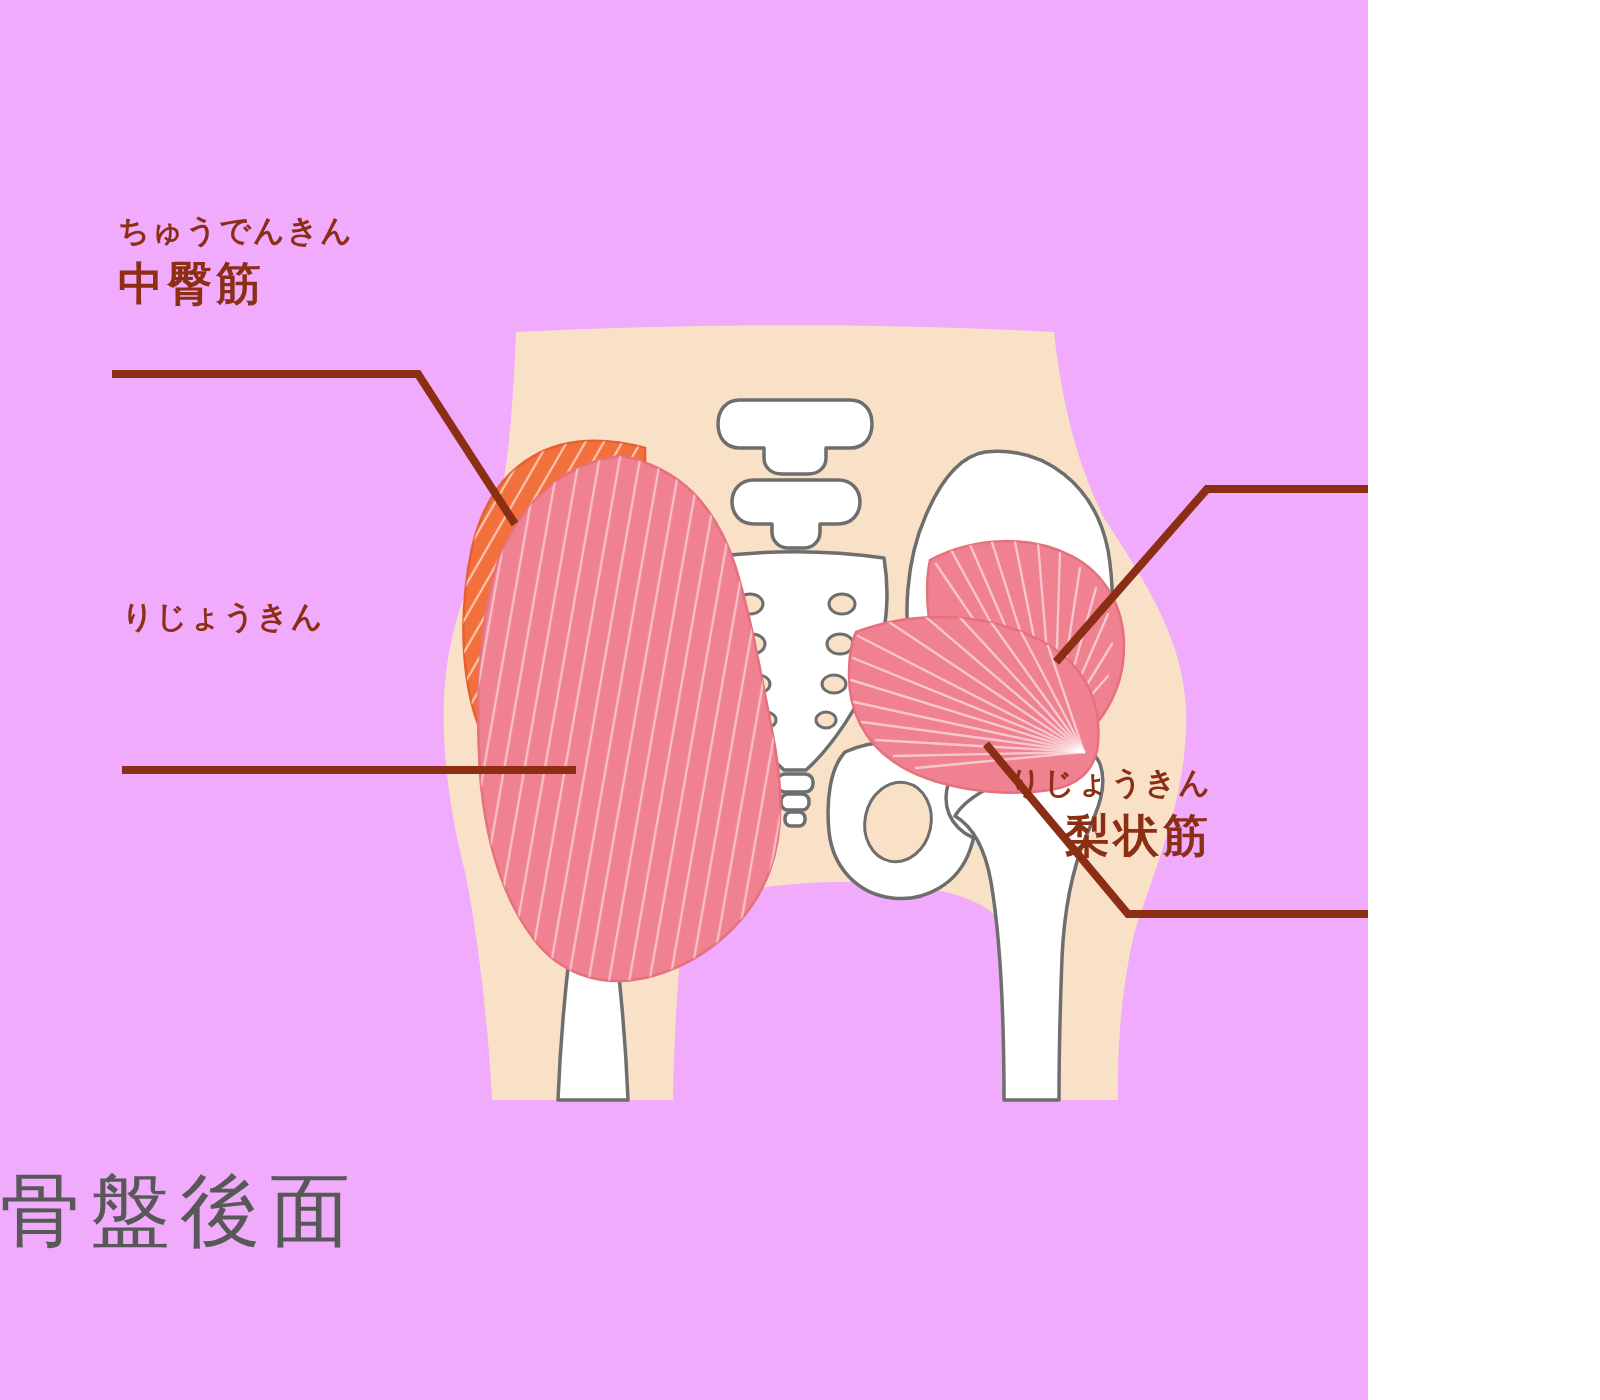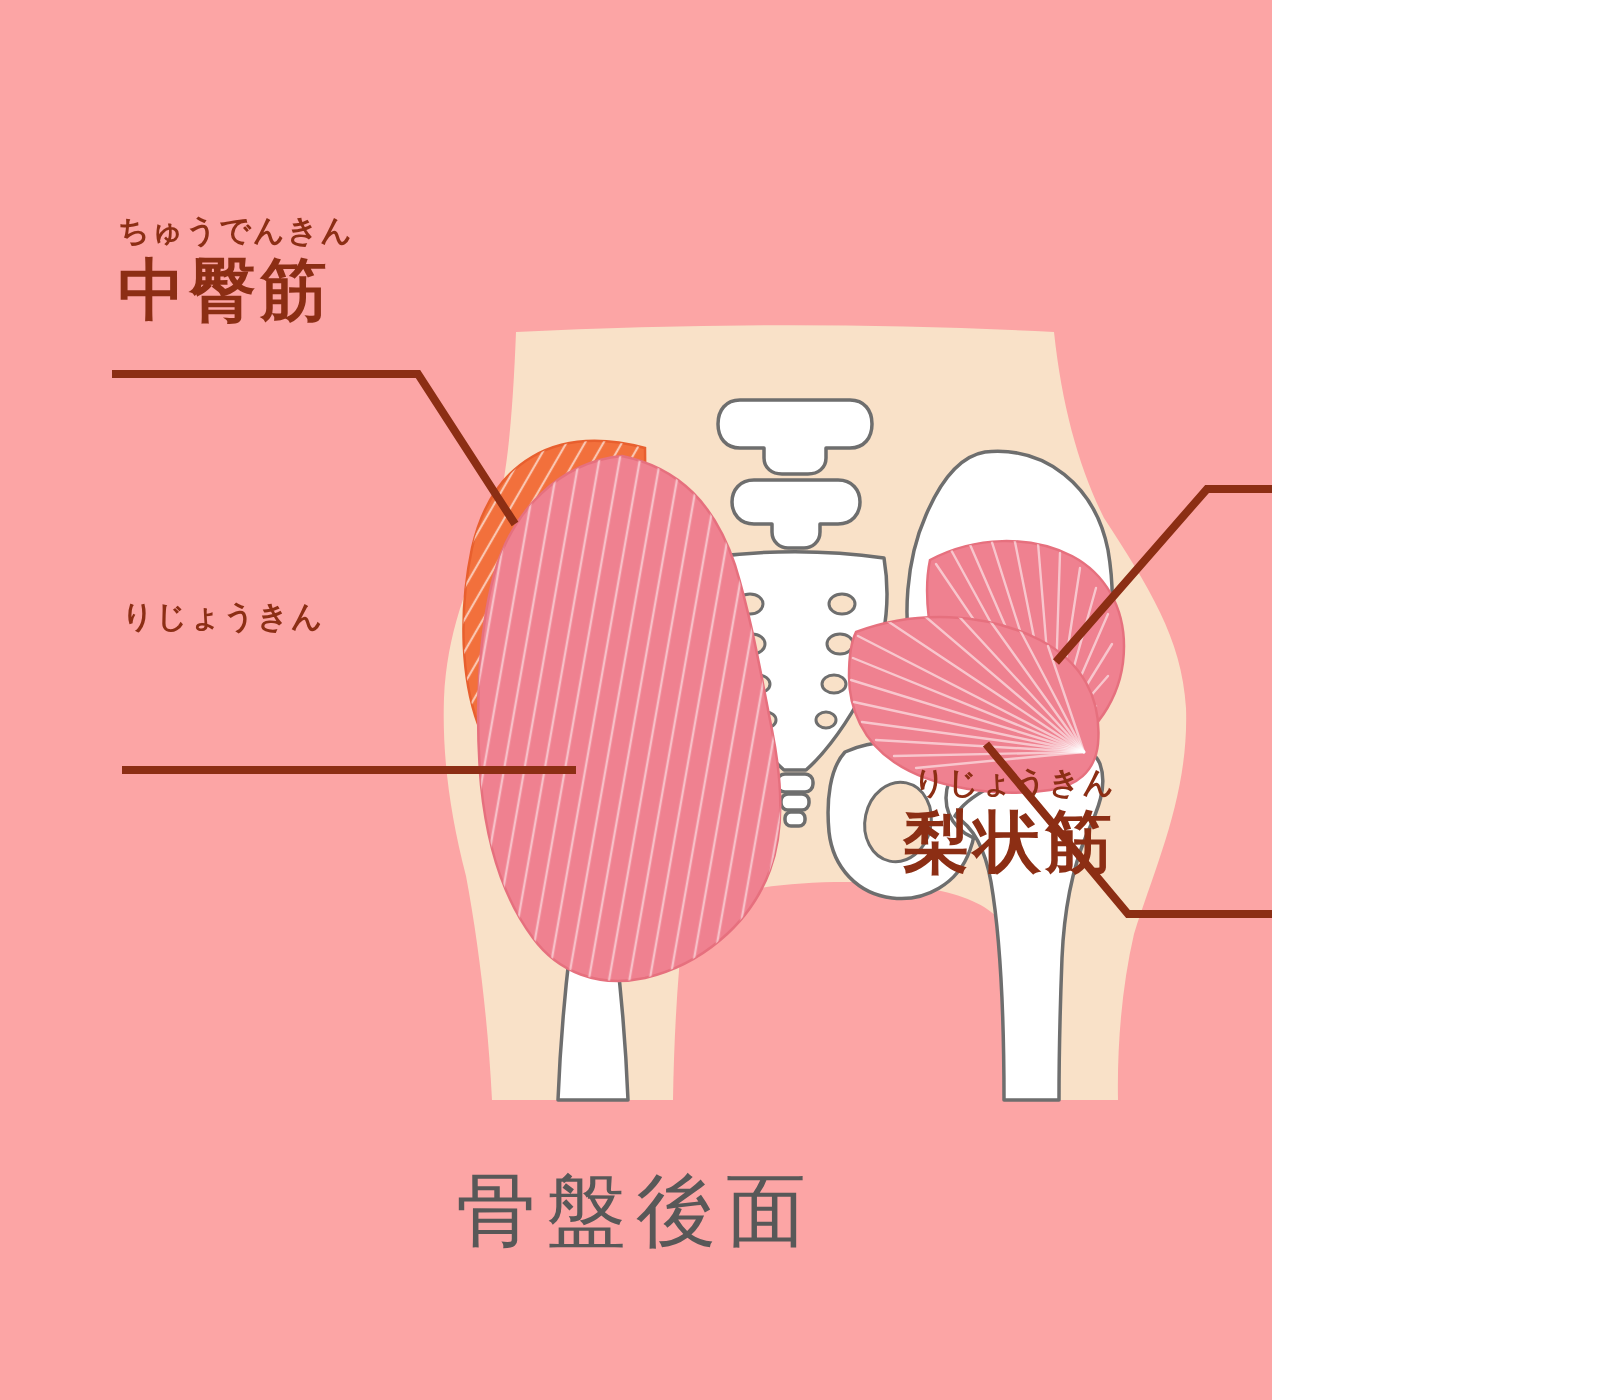--- a/index.html
+++ b/index.html
@@ -7,37 +7,37 @@
     --title-gray:#585858;
     --skin:#F9E1C8;
     --muscle-pink:#EF8190;
     --muscle-pink-edge:#E6707E;
     --muscle-orange:#F2703C;
     --muscle-orange-edge:#E85F2E;
     --bone-outline:#6E6E6E;
   }
   html,body{margin:0;padding:0;background:#fff;}
   .stage{
-    position:relative;width:1272px;height:1400px;background:#fca5a5;overflow:hidden;
+    position:relative;width:1368px;height:1400px;background:#f0abfc;overflow:hidden;
     font-family:"Liberation Sans","DejaVu Sans",sans-serif;
   }
   .stage svg{position:absolute;left:0;top:0;}
   .skin-fill{fill:var(--skin);}
   .bone{fill:#ffffff;stroke:var(--bone-outline);stroke-width:3.5;stroke-linejoin:round;}
   .bone-hole{fill:var(--skin);stroke:var(--bone-outline);stroke-width:3;}
   .m-pink{fill:var(--muscle-pink);stroke:var(--muscle-pink-edge);stroke-width:2.5;}
   .m-orange{fill:var(--muscle-orange);stroke:var(--muscle-orange-edge);stroke-width:2.5;}
   .fiber{stroke:rgba(255,255,255,0.55);stroke-width:2.4;fill:none;stroke-linecap:round;}
   .leader{stroke:var(--label-brown);stroke-width:8;fill:none;stroke-linejoin:miter;}
   .label{position:absolute;color:var(--label-brown);}
   .label.align-right{text-align:right;}
   .furigana{font-size:31px;font-weight:600;letter-spacing:2px;line-height:1.25;}
-  .kanji{font-size:67px;font-weight:700;letter-spacing:4px;line-height:1.1;margin-top:2px;}
+  .kanji{font-size:45px;font-weight:700;letter-spacing:4px;line-height:1.1;margin-top:8px;}
   .diagram-title{
-    position:absolute;left:0;right:0;top:1158px;text-align:center;
+    position:absolute;left:0;right:0;top:1158px;text-align:left;
     font-size:80px;letter-spacing:10px;font-weight:500;color:var(--title-gray);
   }
 </style>
 </head>
 <body>
 
 <div class="stage">
 
   <svg width="1600" height="1400" viewBox="0 0 1600 1400">
     <defs>

